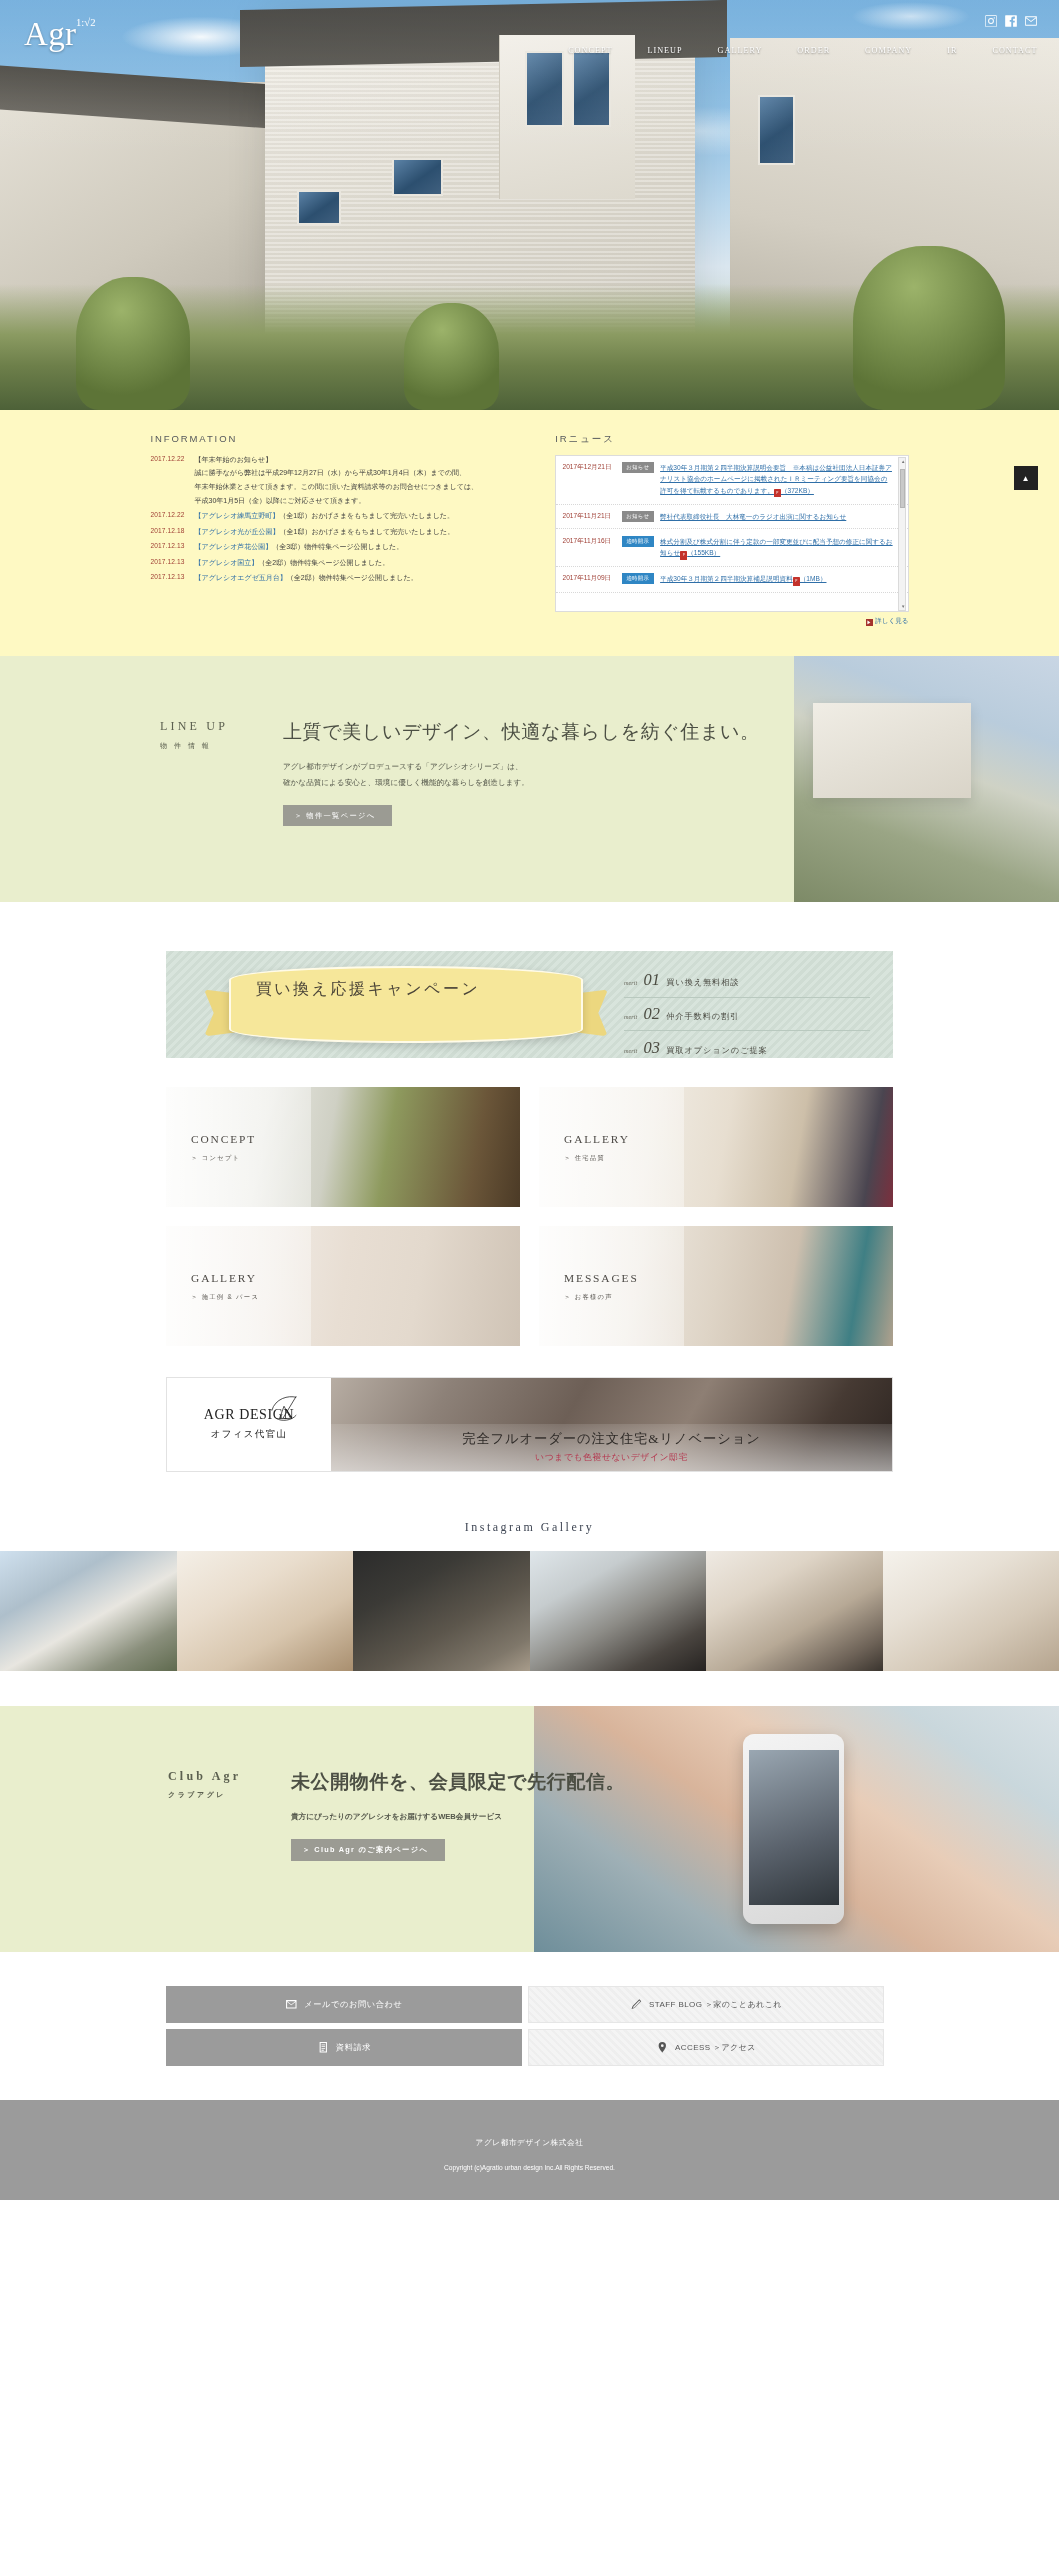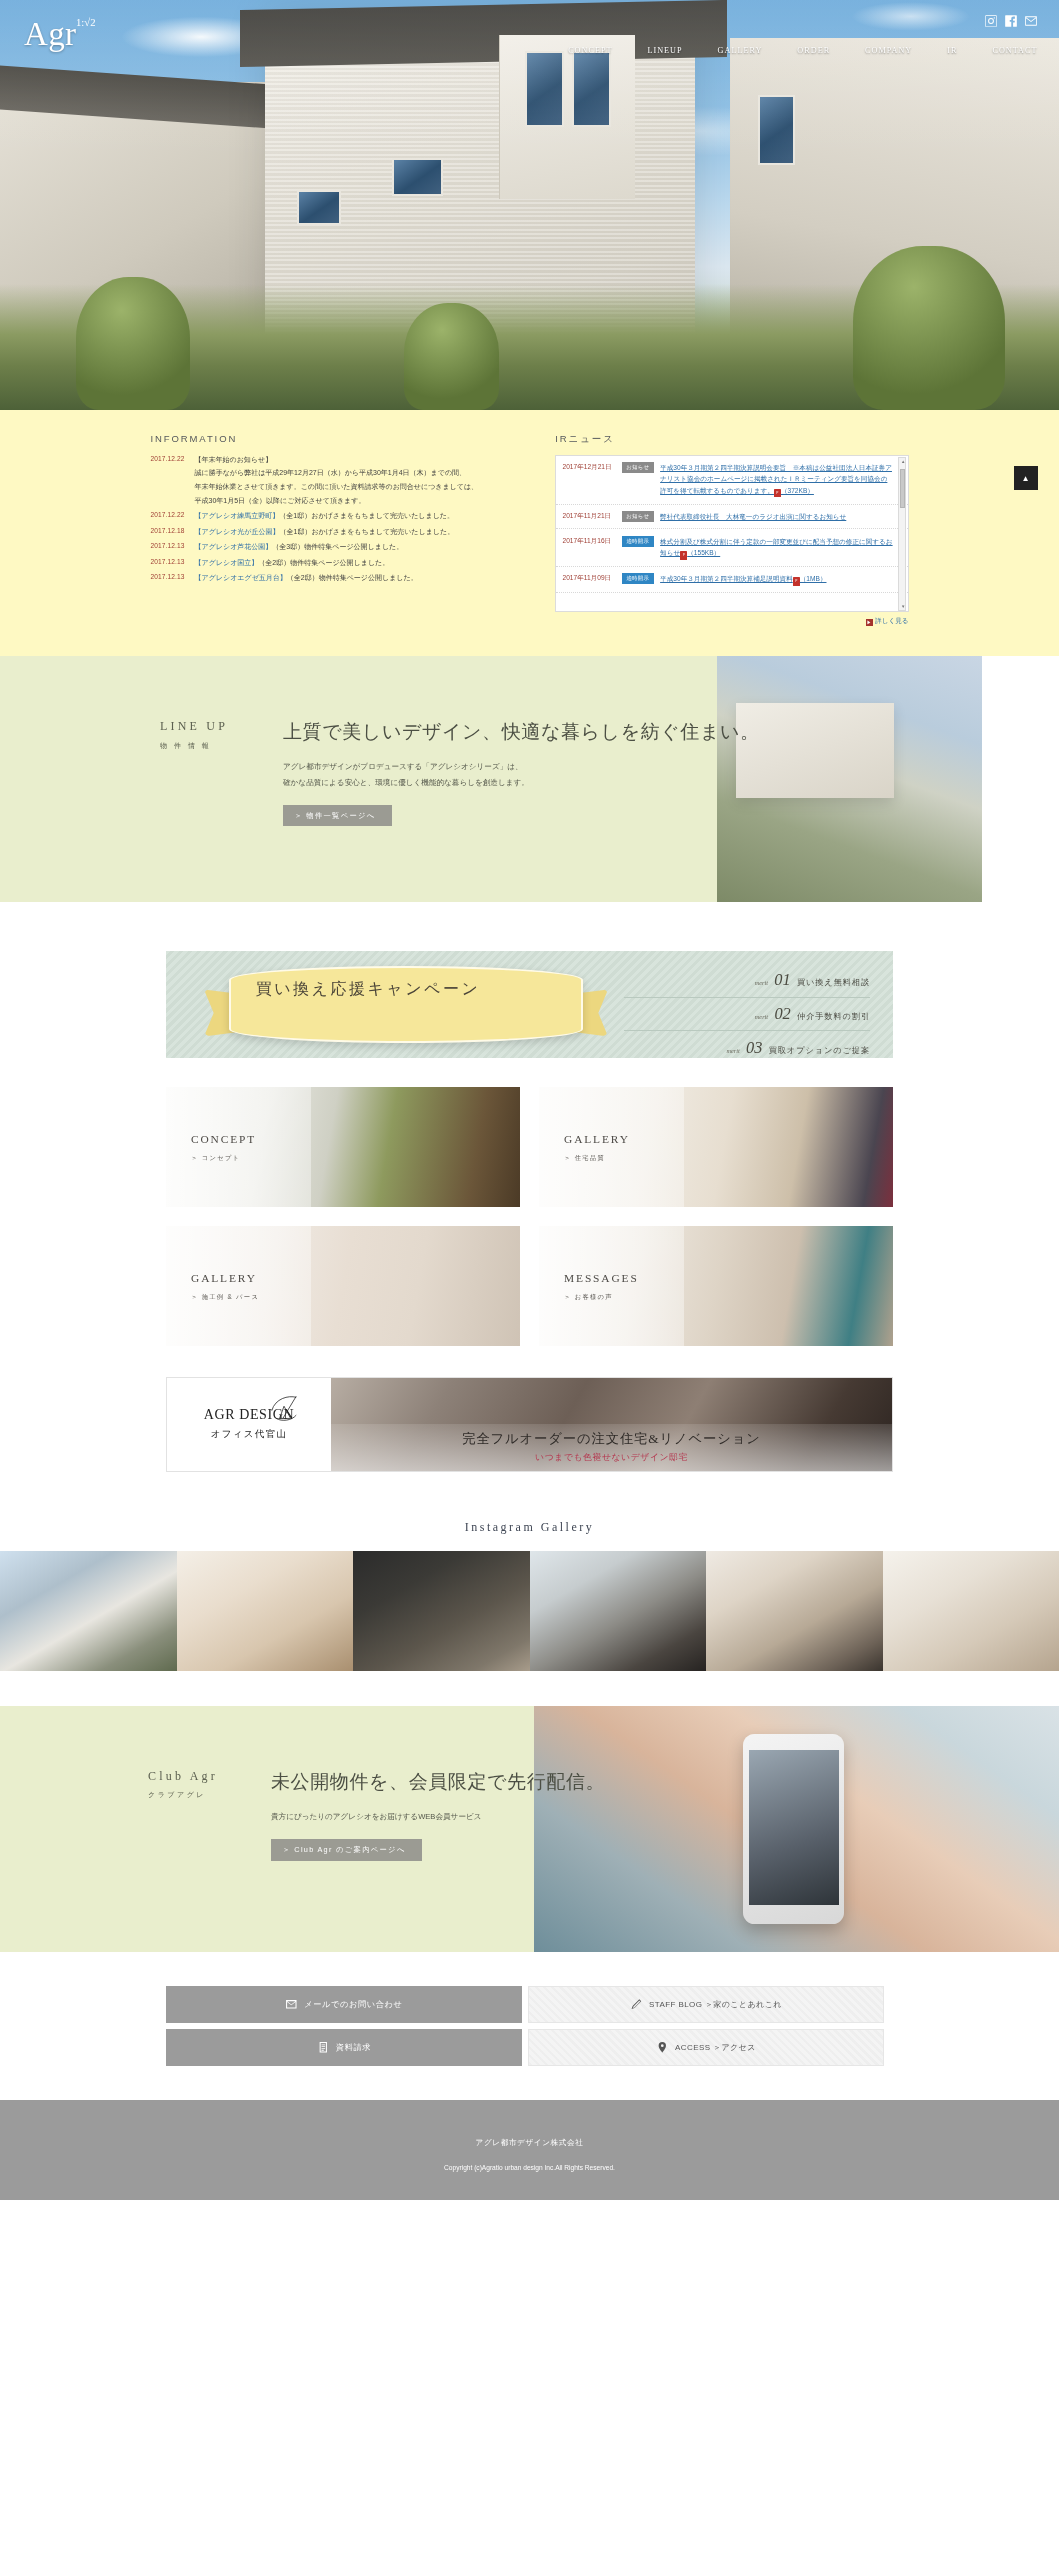--- a/index.html
+++ b/index.html
@@ -92,21 +92,21 @@
     border:0.6px solid #dadada; }
   .ir-thumb { position:absolute; left:0.6px; top:11.4px; width:5.7px; height:39px; background:#c9c9c9; border:0.6px solid #b5b5b5;}
   .ir-arrow { position:absolute; left:1.3px; width:5.7px; text-align:center; font-size:4.4px; color:#777; }
   .more { text-align:right; margin-top:5.7px; font-size:6.6px; color:#2f6fa8; }
   .more .sq { display:inline-block; width:7px; height:7px; background:#a5332c; color:#fff;
     font-size:4.4px; line-height:7px; text-align:center; margin-right:2.5px; vertical-align:-0.6px; }
   .top-btn { position:absolute; right:21.5px; top:56px; width:24px; height:24px; background:#222;
     color:#fff; display:flex; align-items:center; justify-content:center; font-size:8.2px; }
 
   
-  .lineup { position:relative; width:982px; height:246px; background:#e9eecd; overflow:hidden; }
+  .lineup { position:relative; width:1059px; height:246px; background:#e9eecd; overflow:hidden; }
   .lineup-photo { position:absolute; right:0; top:0; width:265px; height:246px;
     background:linear-gradient(200deg,#c9d6e4 0%,#b9ccdc 26%,#cfd2c5 45%,#9aa585 70%,#7d8a67 100%); }
   .lineup-photo:after{content:"";position:absolute;left:19px;top:47px;width:158px;height:95px;
     background:linear-gradient(160deg,#f0ede5,#d9d4c8);box-shadow:0 5px 12.6px rgba(0,0,0,.12);}
   .lineup-fade { position:absolute; right:265px; top:0; width:120px; height:246px;
     background:linear-gradient(to right,#e9eecd,rgba(233,238,205,0)); }
   .lu-inner { position:absolute; left:160px; top:63px; width:632px; display:flex; }
   .lu-label { width:123px; }
   .lu-en { font-family:"Liberation Serif", serif; font-size:12px; letter-spacing:3.2px; color:#5c6050; }
   .lu-jp { font-size:7px; letter-spacing:2.5px; color:#5c6050; margin-top:6.3px; }
@@ -122,21 +122,21 @@
   .ribbon { position:absolute; left:38px; top:15px; width:404px; height:77px; }
   .ribbon-body { position:absolute; left:25px; top:0; width:354px; height:77px; background:#f6e79a;
     border-radius:50% / 18%; box-shadow:0 3.2px 8.8px rgba(0,0,0,.16); border:2.5px solid #fffbe8; }
   .ribbon-tail { position:absolute; top:23px; width:44px; height:47px; background:#ecd77f;
     border-radius:6.3px; }
   .ribbon-tail.l { left:0; clip-path:polygon(0 0,100% 12%,100% 88%,0 100%,22% 50%); }
   .ribbon-tail.r { right:0; clip-path:polygon(100% 0,0 12%,0 88%,100% 100%,78% 50%); }
   .ribbon-text { position:absolute; left:0; top:28px; width:404px; text-align:center;
     font-size:16px; color:#4a4438; letter-spacing:2.5px; font-family:"Liberation Serif", serif; }
   .merits { position:absolute; right:23px; top:12.6px; width:246px; }
-  .merit { display:flex; align-items:baseline; gap:6.3px; padding:6.3px 0;justify-content:flex-end; }
+  .merit { display:flex; align-items:baseline; gap:6.3px; padding:6.3px 0; }
   .merit + .merit { border-top:0.6px solid #b9c9bf; }
   .m-lab { font-family:"Liberation Serif", serif; font-style:italic; font-size:6.3px; color:#6a6a5e; }
   .m-num { font-family:"Liberation Serif", serif; font-style:italic; font-size:16.4px; color:#4c4c42; }
   .m-txt { font-size:8.2px; color:#4a4a42; letter-spacing:0.9px; }
 
   
   .cards { width:727px; margin:0 auto; padding:3.8px 0 19px; display:flex; flex-wrap:wrap; gap:19px 19px; }
   .card { width:354px; height:120px; position:relative; overflow:hidden; cursor:pointer; }
   .card .ph { position:absolute; inset:0; }
   .c1 .ph { background:linear-gradient(100deg,#efefe9 0%,#e6e6df 28%,#cfd0c4 46%,#8e9a5e 62%,#6b5639 86%,#4b3a26 100%); }
@@ -180,21 +180,21 @@
   
   .club { position:relative; width:1059px; height:246px; background:#e9eecd; overflow:hidden; }
   .club-photo { position:absolute; right:0; top:0; width:525px; height:246px;
     background:linear-gradient(215deg,#d9e2e6 0%,#c9d7dc 18%,#e8cdb8 38%,#d8b49b 55%,#9fb0b6 75%,#6e8e9a 100%); }
   .club-phone { position:absolute; right:215px; top:28px; width:101px; height:190px;
     background:linear-gradient(160deg,#f4f4f4,#d8d8d8); border-radius:11.4px; box-shadow:0 6.3px 16.4px rgba(0,0,0,.22); }
   .club-screen { position:absolute; left:5.7px; top:16.4px; width:90px; height:155px;
     background:linear-gradient(160deg,#9aa7b2,#58606a 60%,#2e3439); }
   .club-fade { position:absolute; right:525px; top:0; width:152px; height:246px;
     background:linear-gradient(to right,#e9eecd,rgba(233,238,205,0)); }
-  .club-inner { position:absolute; left:148px; top:63px; width:632px; display:flex; }
+  .club-inner { position:absolute; left:168px; top:63px; width:632px; display:flex;font-weight:bold; }
   .club-desc { font-size:7.6px; line-height:2.0; color:#54574b; margin-top:14px; }
 
   
   .contacts { width:727px; margin:34px auto 16px; display:flex; flex-wrap:wrap; gap:6px; }
   .cbtn { width:356px; height:37px; display:flex; align-items:center; justify-content:center;
     gap:6.3px; cursor:pointer; }
   .cbtn.solid { background:#9b9b9b; color:#fff; font-size:8.2px; letter-spacing:0.6px; }
   .cbtn.light { background:#f4f4f4; color:#555; font-size:8px; letter-spacing:0.4px;
     border:0.6px solid #e6e6e6;
     background-image:repeating-linear-gradient(45deg,rgba(0,0,0,.022) 0 2.5px,rgba(0,0,0,0) 2.5px 5.7px); }

